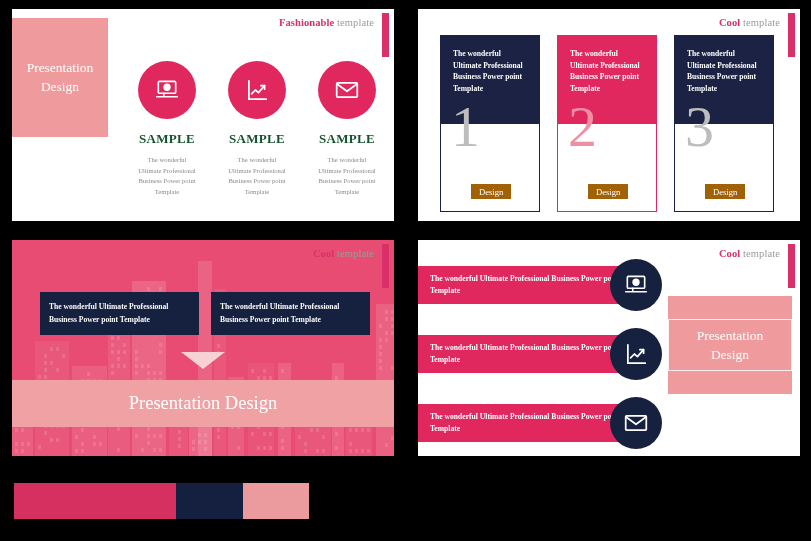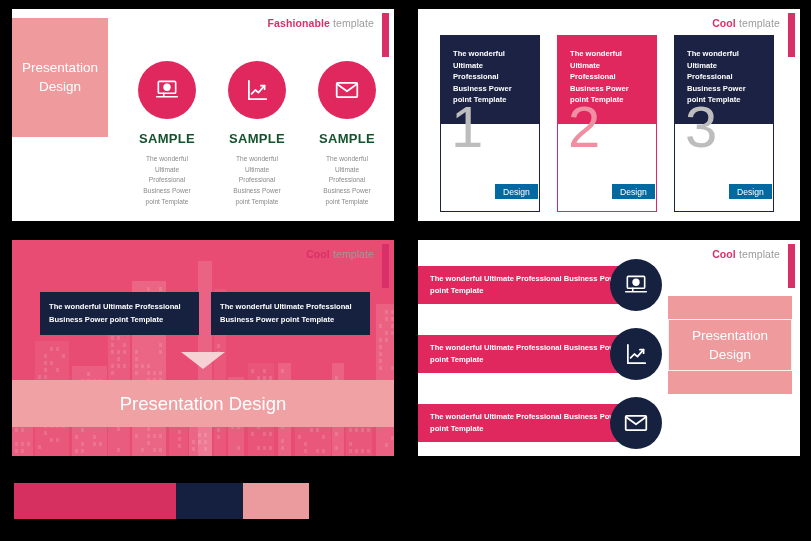--- a/index.html
+++ b/index.html
@@ -1,19 +1,19 @@
 <!DOCTYPE html>
 <html><head>
 <meta charset="utf-8">
 <style>
   html,body{margin:0;padding:0;background:#000;}
   body{width:811px;height:541px;overflow:hidden;font-family:"Liberation Sans",sans-serif;}
   .stage{position:relative;width:811px;height:541px;background:#000;}
 
-  .slide{position:absolute;background:#fff;overflow:hidden;}
+  .slide{position:absolute;background:#fff;overflow:hidden;font-family:Liberation Serif, serif;}
   .slide1{left:12px;top:9px;width:382px;height:212px;}
   .slide2{left:418px;top:9px;width:382px;height:212px;}
   .slide3{left:12px;top:240px;width:382px;height:216px;}
   .slide4{left:418px;top:240px;width:382px;height:216px;}
 
   
   .tmpl-tag{position:absolute;right:20px;top:8px;font-size:10.5px;letter-spacing:.1px;white-space:nowrap;}
   .tmpl-tag .b{color:#d9306a;font-weight:bold;}
   .tmpl-tag .g{color:#9b9b9b;}
   .accent-bar{position:absolute;right:5px;top:4px;width:7px;height:44px;background:#d9306a;}
@@ -35,22 +35,22 @@
   .card{width:100px;height:177px;position:relative;box-sizing:border-box;}
   .card.navy{border:1.4px solid #1b2244;}
   .card.pink{border:1.4px solid #e0285f;}
   .card .top{height:88px;padding:12px 10px 0 12px;box-sizing:border-box;}
   .card.navy .top{background:#1b2244;}
   .card.pink .top{background:#e0285f;}
   .card .top p{margin:0;font-size:7.6px;line-height:1.52;color:#fff;font-weight:bold;}
   .card .num{position:absolute;left:10px;top:62px;font-size:58px;line-height:1;font-weight:400;}
   .card .num.grey{color:#bdbdbd;}
   .card .num.salmon{color:#ef8fa2;}
-  .card .btn{position:absolute;left:30px;bottom:12px;background:#0369a1;color:#fff;
-             font-size:8.6px;padding:2.5px 8px;margin-left:24px;}
+  .card .btn{position:absolute;left:30px;bottom:12px;background:#a16207;color:#fff;
+             font-size:8.6px;padding:2.5px 8px;}
 
   
   .city{position:absolute;inset:0;background:#e84c72;overflow:hidden;}
   .city .bld{position:absolute;bottom:0;background:rgba(255,255,255,.10);}
   .city .win{position:absolute;background:rgba(255,255,255,.13);}
   .s3-boxes{position:absolute;left:28px;top:52px;width:330px;display:flex;gap:12px;}
   .s3-box{width:160px;background:#16203f;padding:9px 9px;box-sizing:border-box;}
   .s3-box p{margin:0;font-size:7.6px;line-height:1.65;color:#ffffff;font-weight:bold;}
   .s3-arrow{position:absolute;left:50%;top:112px;transform:translateX(-50%);
             width:0;height:0;border-left:22px solid transparent;border-right:22px solid transparent;

